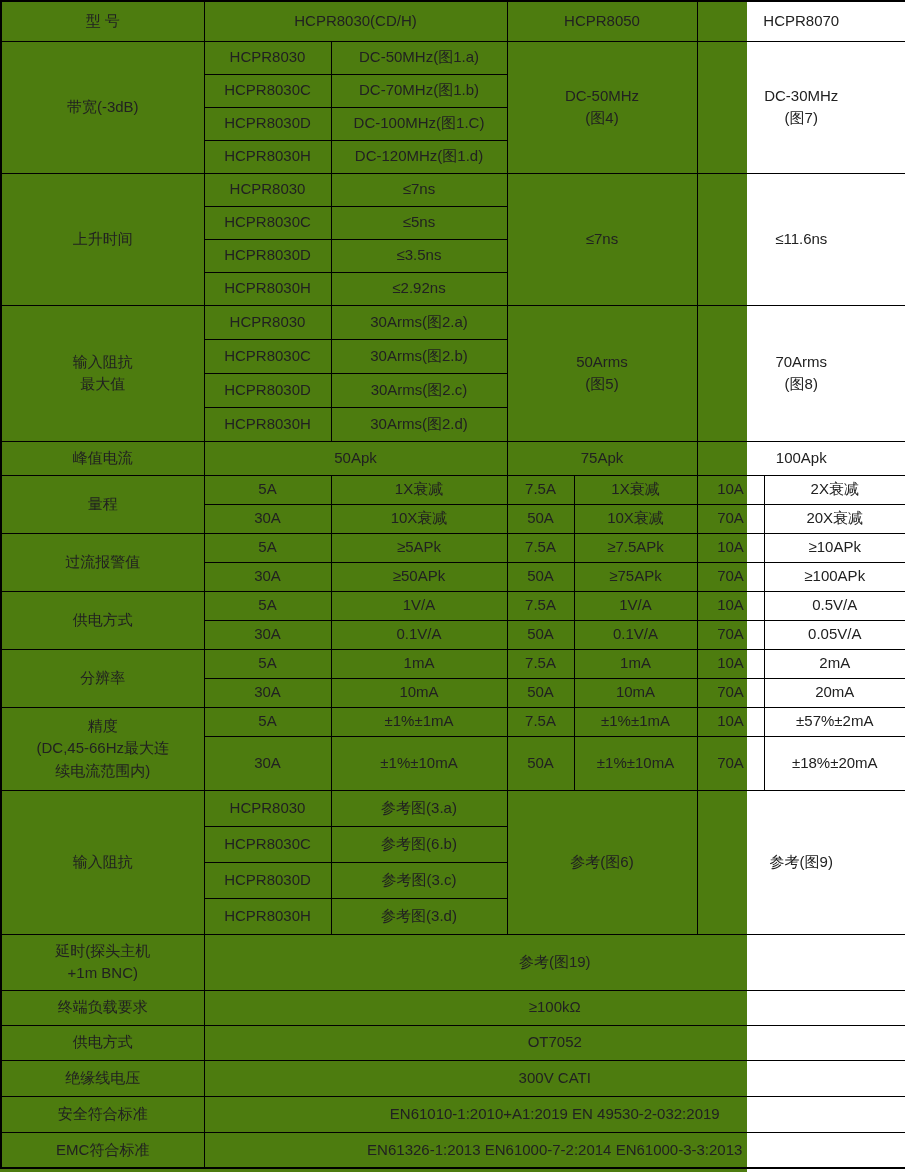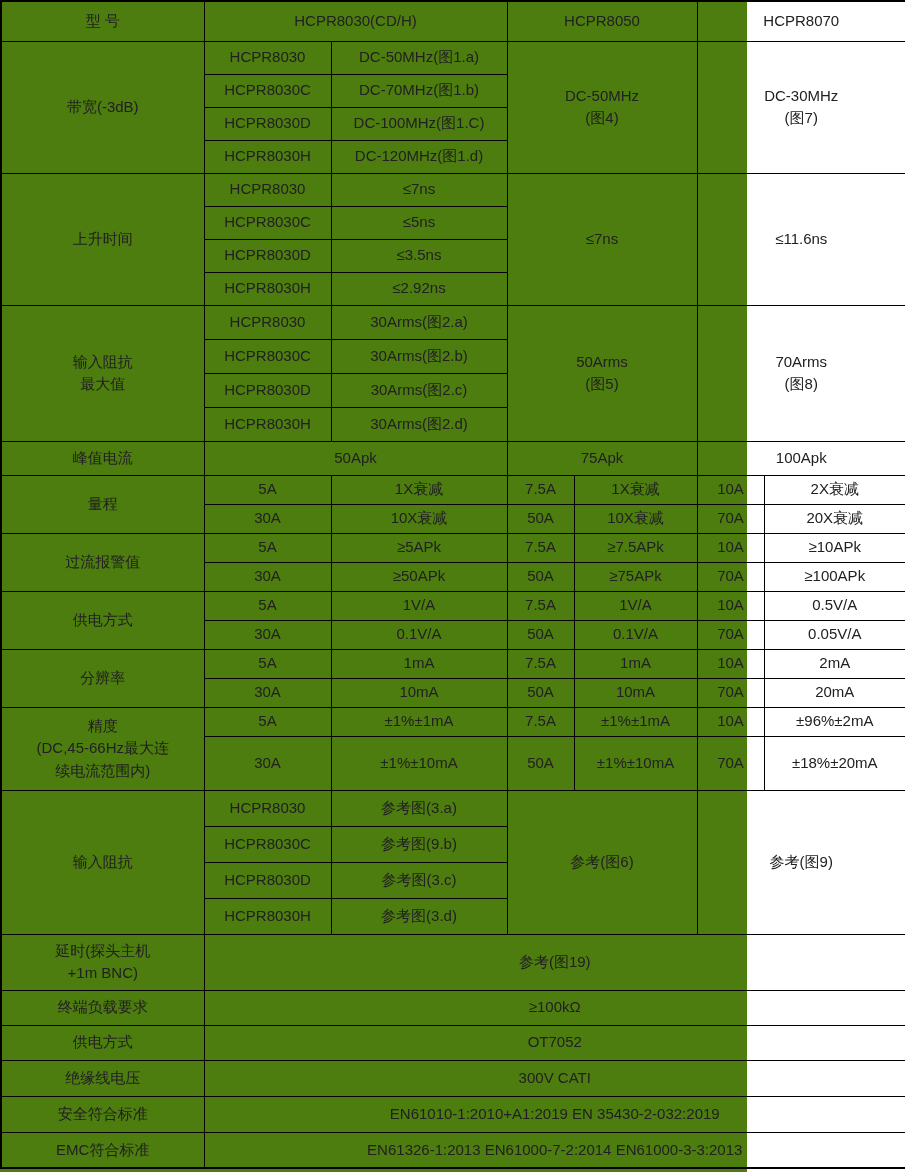--- a/index.html
+++ b/index.html
@@ -210,41 +210,41 @@
 
   <tr class="rh29">
     <td rowspan="2">精度
 (DC,45-66Hz最大连
 续电流范围内)</td>
     <td>5A</td>
     <td>±1%±1mA</td>
     <td>7.5A</td>
     <td>±1%±1mA</td>
     <td>10A</td>
-    <td>±96%±2mA</td>
+    <td>±57%±2mA</td>
   </tr>
   <tr class="rh54">
     <td>30A</td>
     <td>±1%±10mA</td>
     <td>50A</td>
     <td>±1%±10mA</td>
     <td>70A</td>
     <td>±18%±20mA</td>
   </tr>
 
   <tr class="rh36">
     <td rowspan="4">输入阻抗</td>
     <td>HCPR8030</td>
     <td>参考图(3.a)</td>
     <td colspan="2" rowspan="4">参考(图6)</td>
     <td colspan="2" rowspan="4">参考(图9)</td>
   </tr>
   <tr class="rh36">
     <td>HCPR8030C</td>
-    <td>参考图(9.b)</td>
+    <td>参考图(6.b)</td>
   </tr>
   <tr class="rh36">
     <td>HCPR8030D</td>
     <td>参考图(3.c)</td>
   </tr>
   <tr class="rh36">
     <td>HCPR8030H</td>
     <td>参考图(3.d)</td>
   </tr>
 
@@ -260,21 +260,21 @@
   <tr class="rh35">
     <td>供电方式</td>
     <td colspan="6">OT7052</td>
   </tr>
   <tr class="rh36">
     <td>绝缘线电压</td>
     <td colspan="6">300V CATI</td>
   </tr>
   <tr class="rh36">
     <td>安全符合标准</td>
-    <td colspan="6">EN61010-1:2010+A1:2019 EN 35430-2-032:2019</td>
+    <td colspan="6">EN61010-1:2010+A1:2019 EN 49530-2-032:2019</td>
   </tr>
   <tr class="rh36">
     <td>EMC符合标准</td>
     <td colspan="6">EN61326-1:2013 EN61000-7-2:2014 EN61000-3-3:2013</td>
   </tr>
 
 </tbody>
     </table>
 </div>
 

